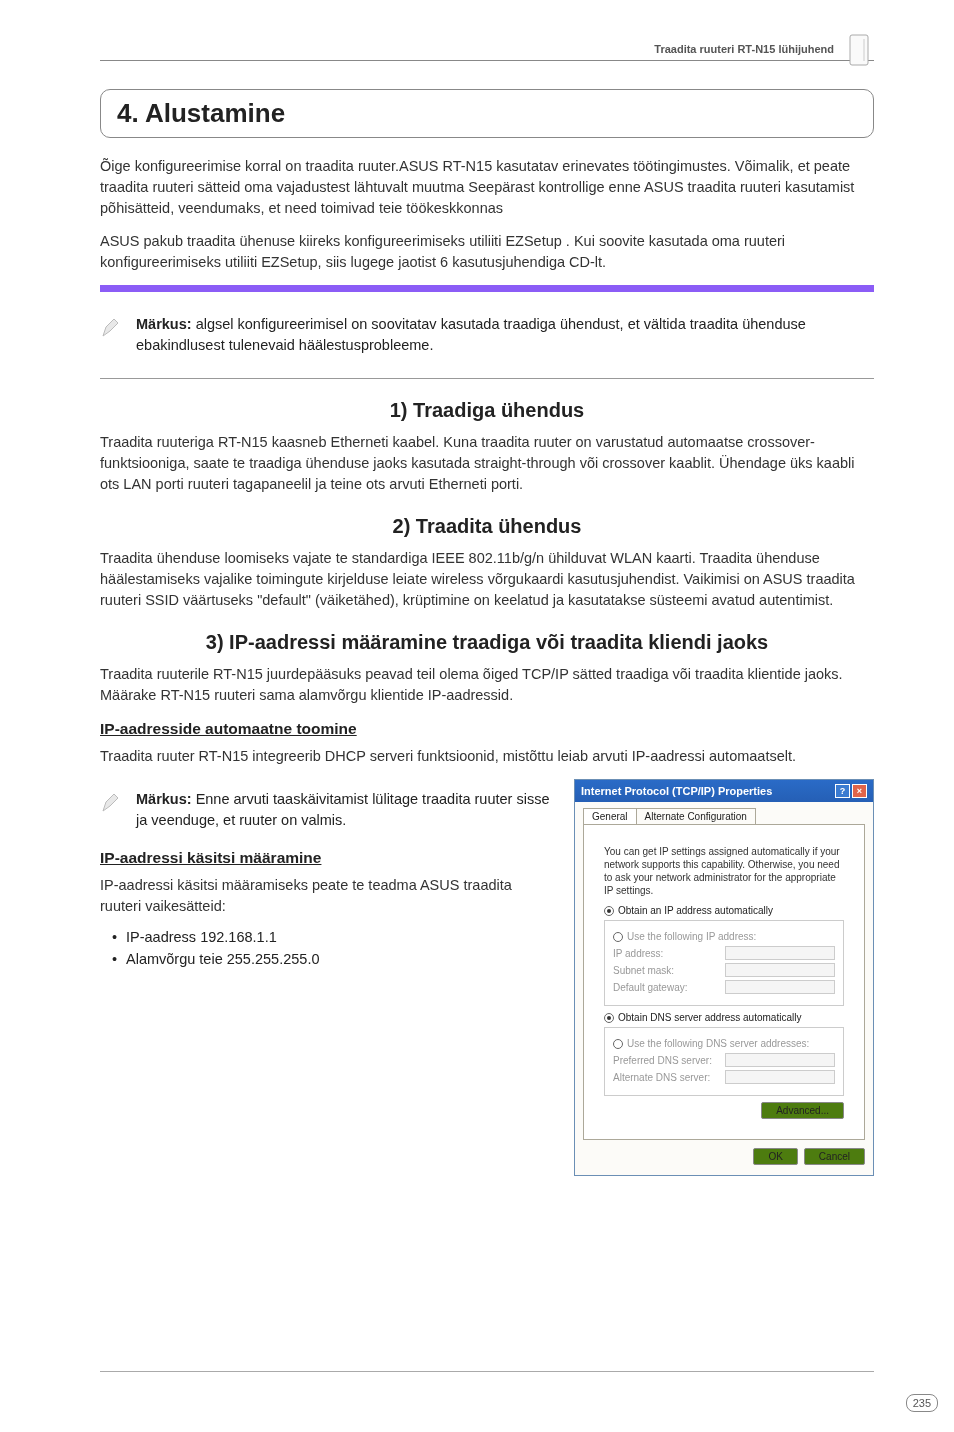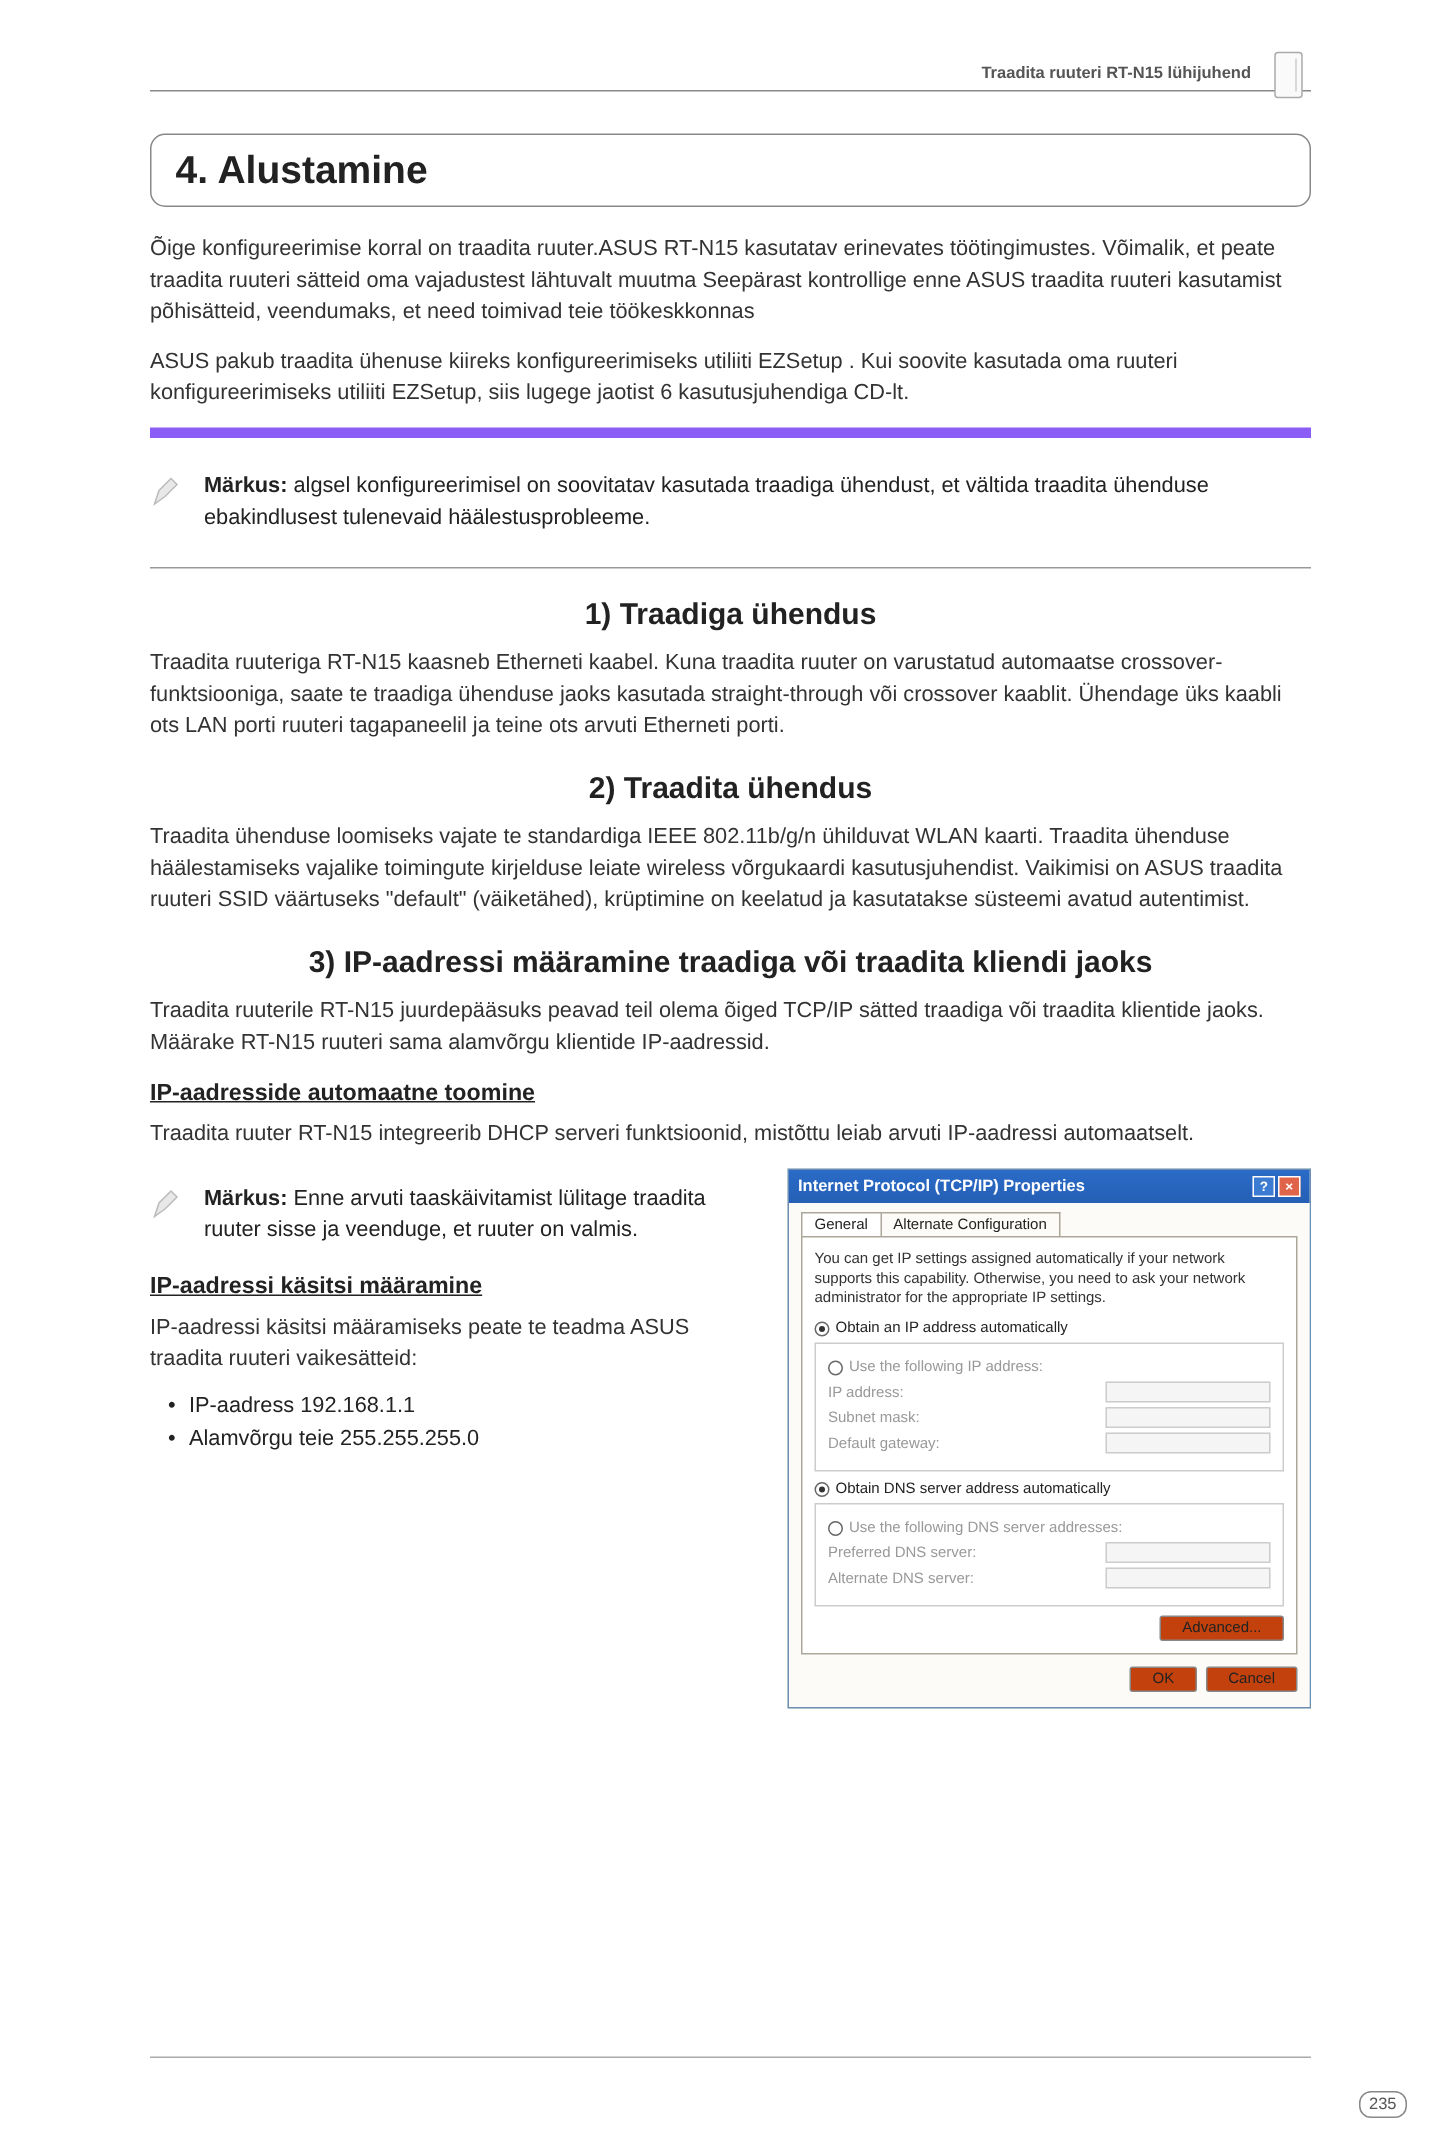--- a/index.html
+++ b/index.html
@@ -103,21 +103,21 @@
     gap: 20px;
     align-items: flex-start;
   }
   .col-left { flex: 1; }
   .col-right { flex: 0 0 300px; }
   .dialog {
     border: 1px solid #6b8fb5;
     background: #ece9d8;
     font-family: Tahoma, Arial, sans-serif;
     font-size: 10px;
-    width: 349px;
+    width: 300px;
   }
   .dialog-title {
     background: linear-gradient(#2a6bc7, #255fb5);
     color: #fff;
     padding: 4px 6px;
     font-weight: bold;
     font-size: 11px;
     display: flex;
     justify-content: space-between;
     align-items: center;
@@ -140,21 +140,21 @@
     border-bottom: none;
     background: #fcfbf8;
     padding: 2px 8px;
     font-size: 10px;
     margin-right: -1px;
   }
   .tab.active { background: #fff; position: relative; z-index: 2; }
   .tab-panel {
     border: 1px solid #aca899;
     background: #fff;
-    padding: 8px;
+    padding: 20px;
   }
   .dlg-desc { font-size: 10px; margin-bottom: 8px; color: #333; line-height: 1.3; }
   .radio-row { display: flex; align-items: center; gap: 4px; margin: 4px 0; font-size: 10px; }
   .radio { width: 10px; height: 10px; border: 1px solid #666; border-radius: 50%; display: inline-block; position: relative; }
   .radio.checked::after { content: ""; width: 4px; height: 4px; background: #333; border-radius: 50%; position: absolute; left: 2px; top: 2px; }
   .fieldset {
     border: 1px solid #ccc;
     padding: 6px 8px 8px 8px;
     margin: 4px 0 6px 0;
   }
@@ -172,21 +172,21 @@
     background: #f5f5f5;
   }
   .dlg-buttons {
     display: flex;
     justify-content: flex-end;
     gap: 6px;
     margin-top: 8px;
   }
   .dlg-btn {
     border: 1px solid #888;
-    background: #c2410c;
+    background: #4d7c0f;
     padding: 2px 14px;
     font-size: 10px;
     border-radius: 2px;
   }
   .adv-row { display: flex; justify-content: flex-end; margin-top: 6px; }
   .page-num {
     position: absolute;
     right: 16px;
     bottom: 20px;
     border: 1px solid #888;

